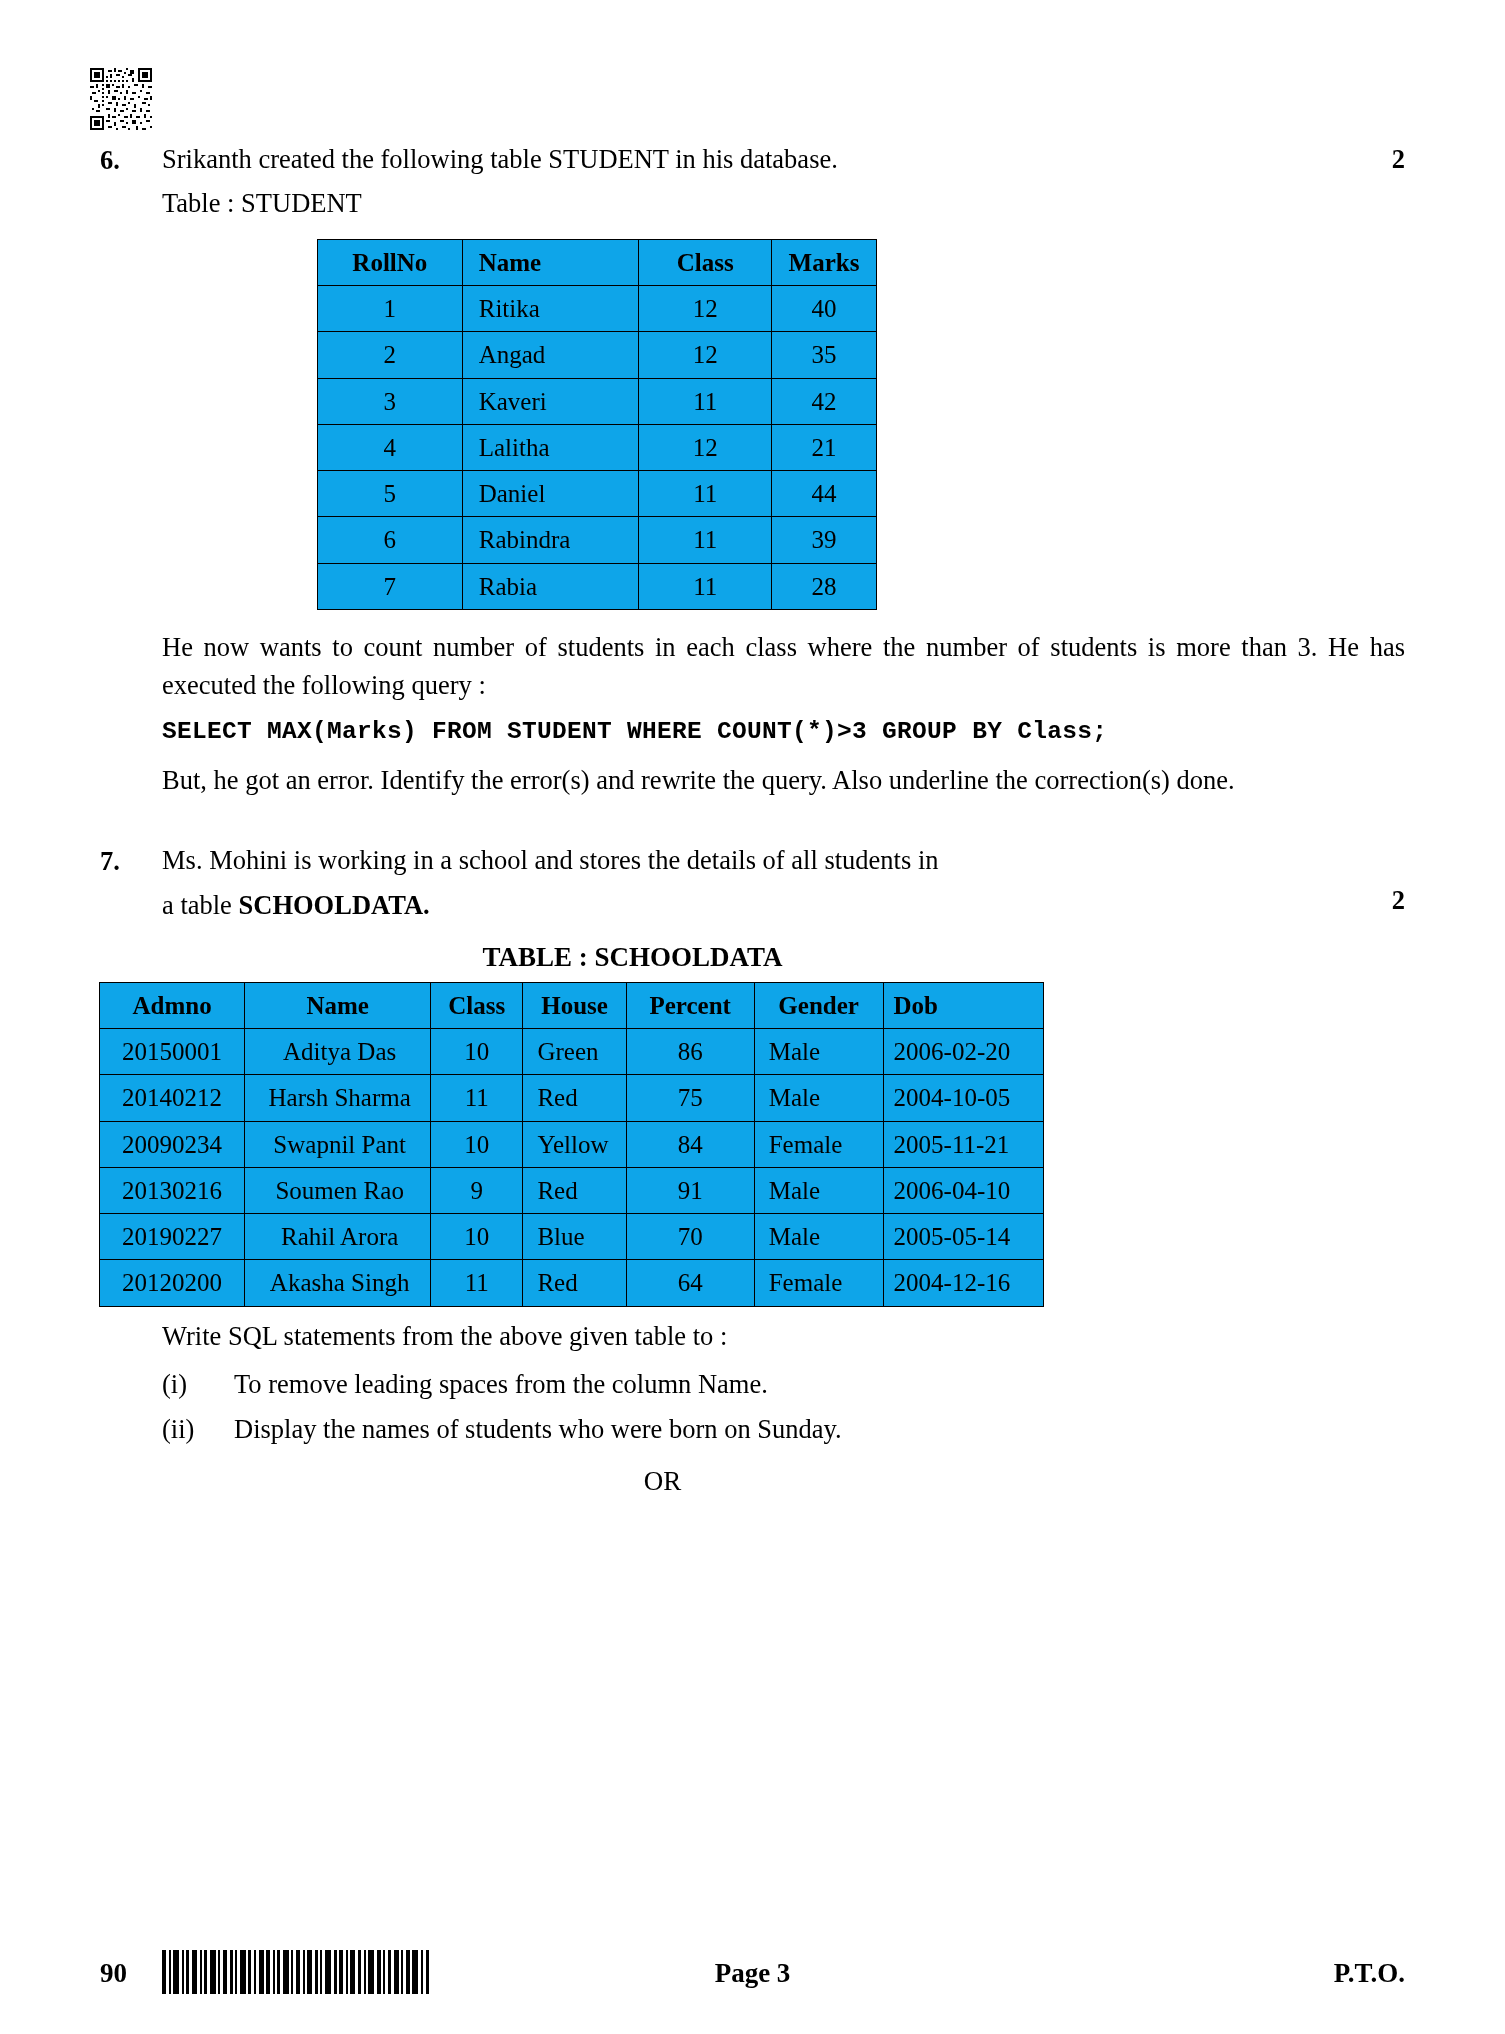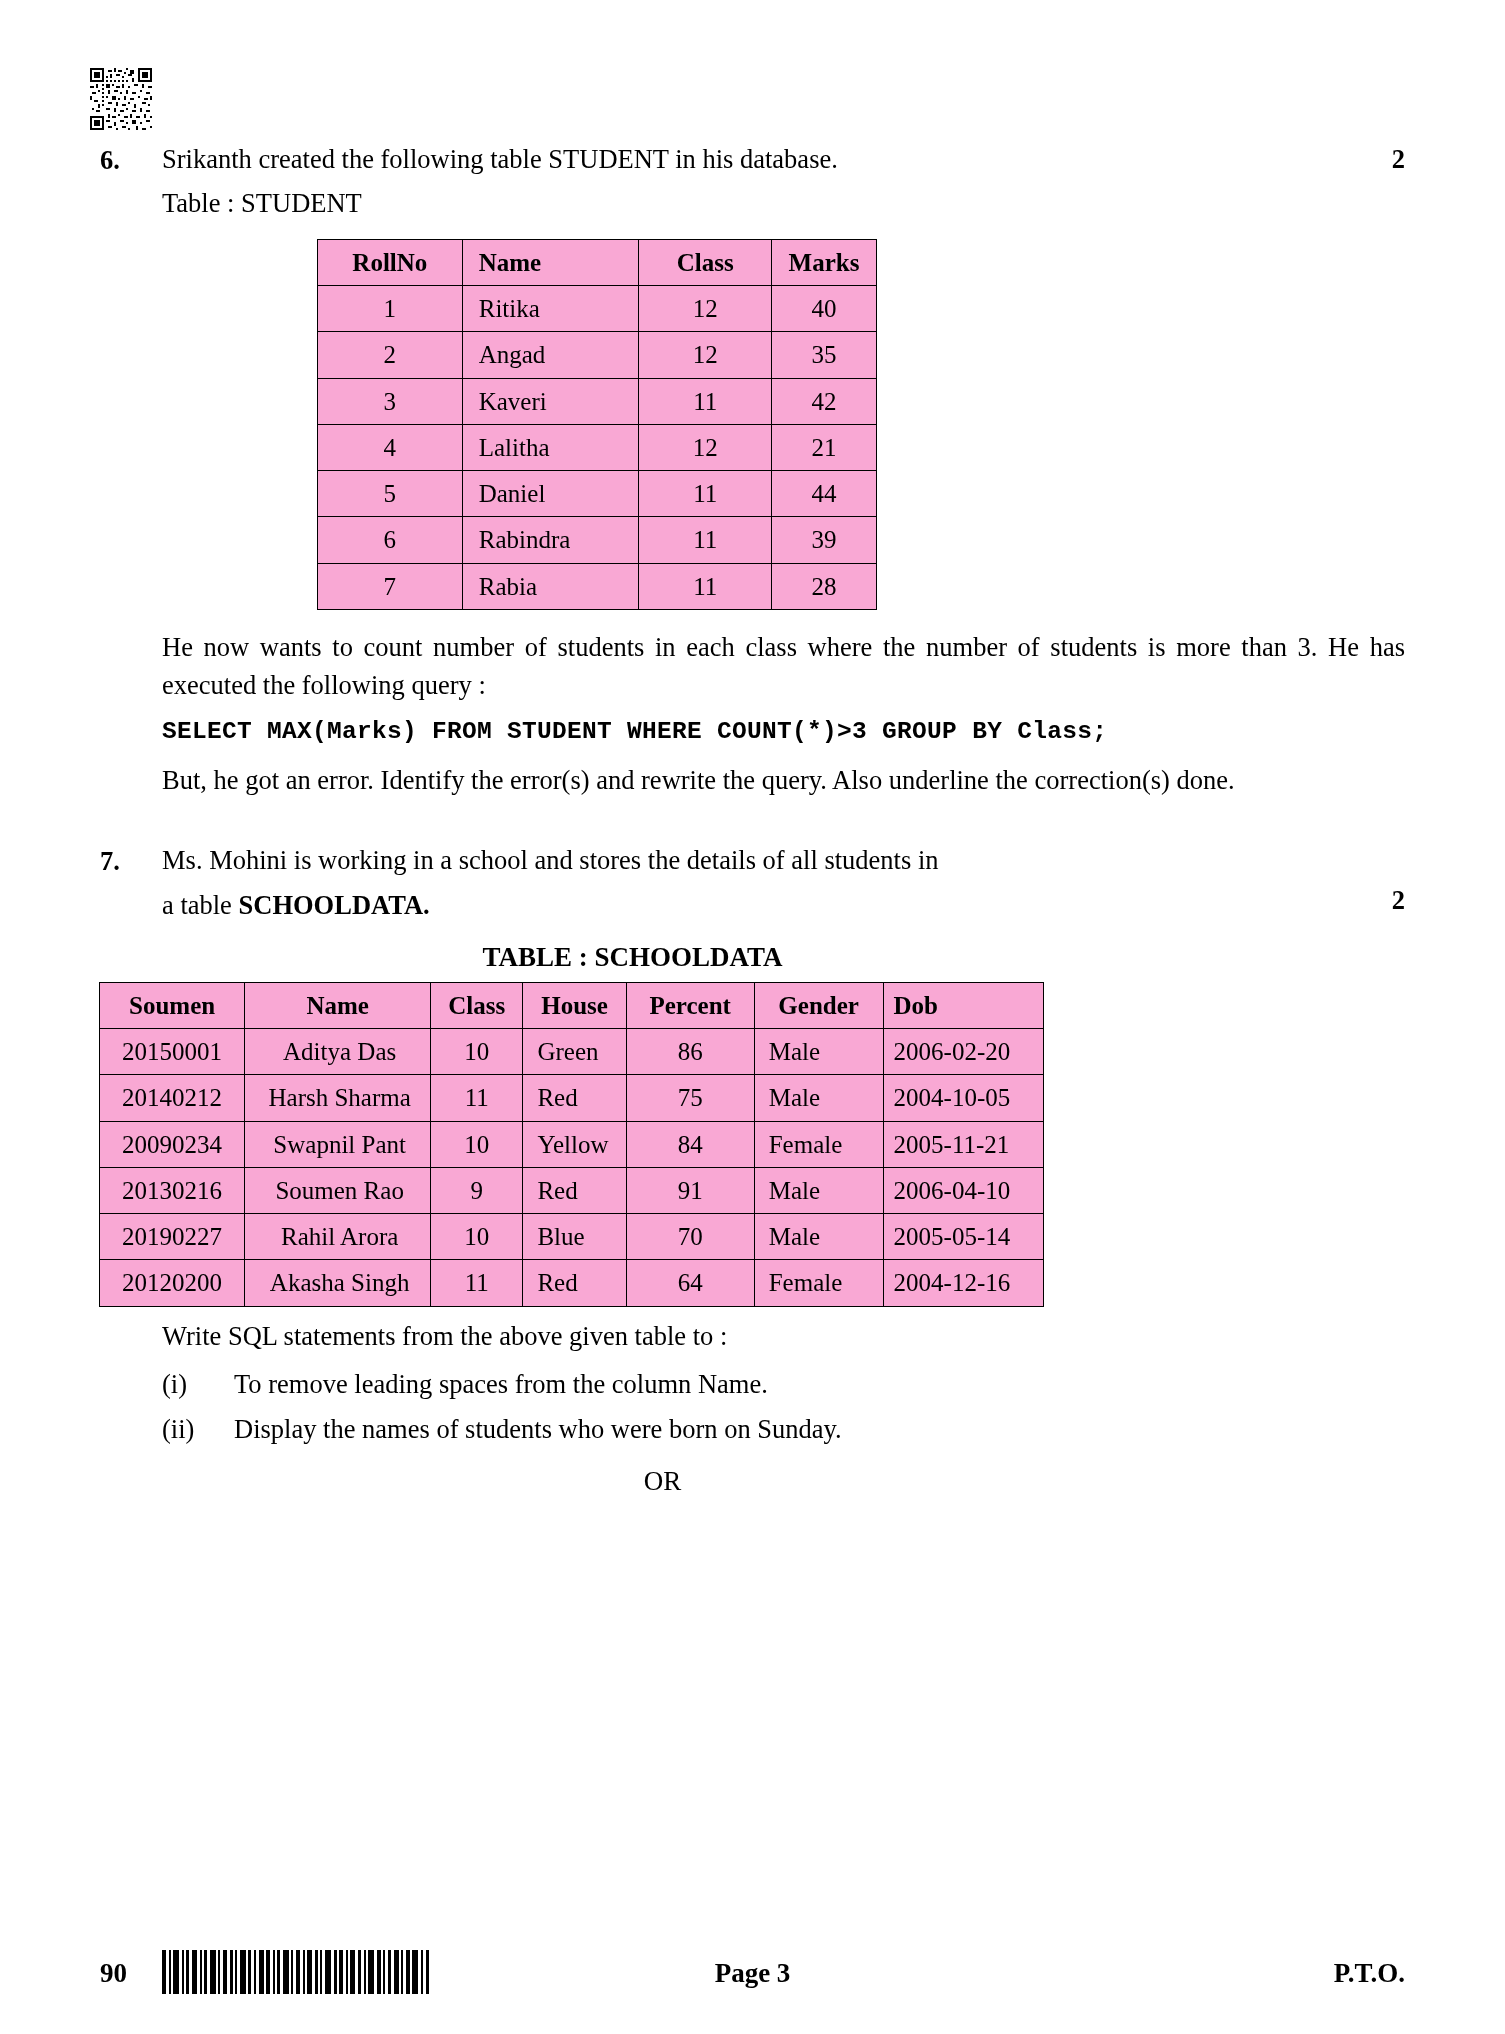--- a/index.html
+++ b/index.html
@@ -95,21 +95,21 @@
     margin-top: 6px;
   }
 
   b, .bold { font-weight: bold; }
 
   
   .tbl {
     border-collapse: collapse;
     font-size: 25px;
     font-family: "Liberation Serif", "DejaVu Serif", serif;
-    background: #f9a8d4;
+    background: #0ea5e9;
   }
   .tbl th, .tbl td {
     border: 1.6px solid #000;
     padding: 7px 10px;
     line-height: 1.25;
     white-space: nowrap;
   }
   .tbl th {
     font-weight: bold;
     text-align: center;
@@ -444,21 +444,21 @@
           <div class="subline"><span>a table </span><span class="bold">SCHOOLDATA.</span></div>
         </div>
       </div>
 
       <div class="schooldata-title">TABLE : SCHOOLDATA</div>
 
       <div class="school-table-wrap">
         <table class="tbl tbl-school">
           <thead>
             <tr>
-              <th class="c-admno">Soumen</th>
+              <th class="c-admno">Admno</th>
               <th class="c-sname">Name</th>
               <th class="c-sclass">Class</th>
               <th class="c-house">House</th>
               <th class="c-percent">Percent</th>
               <th class="c-gender">Gender</th>
               <th class="c-dob">Dob</th>
             </tr>
           </thead>
           <tbody>
             <tr>

